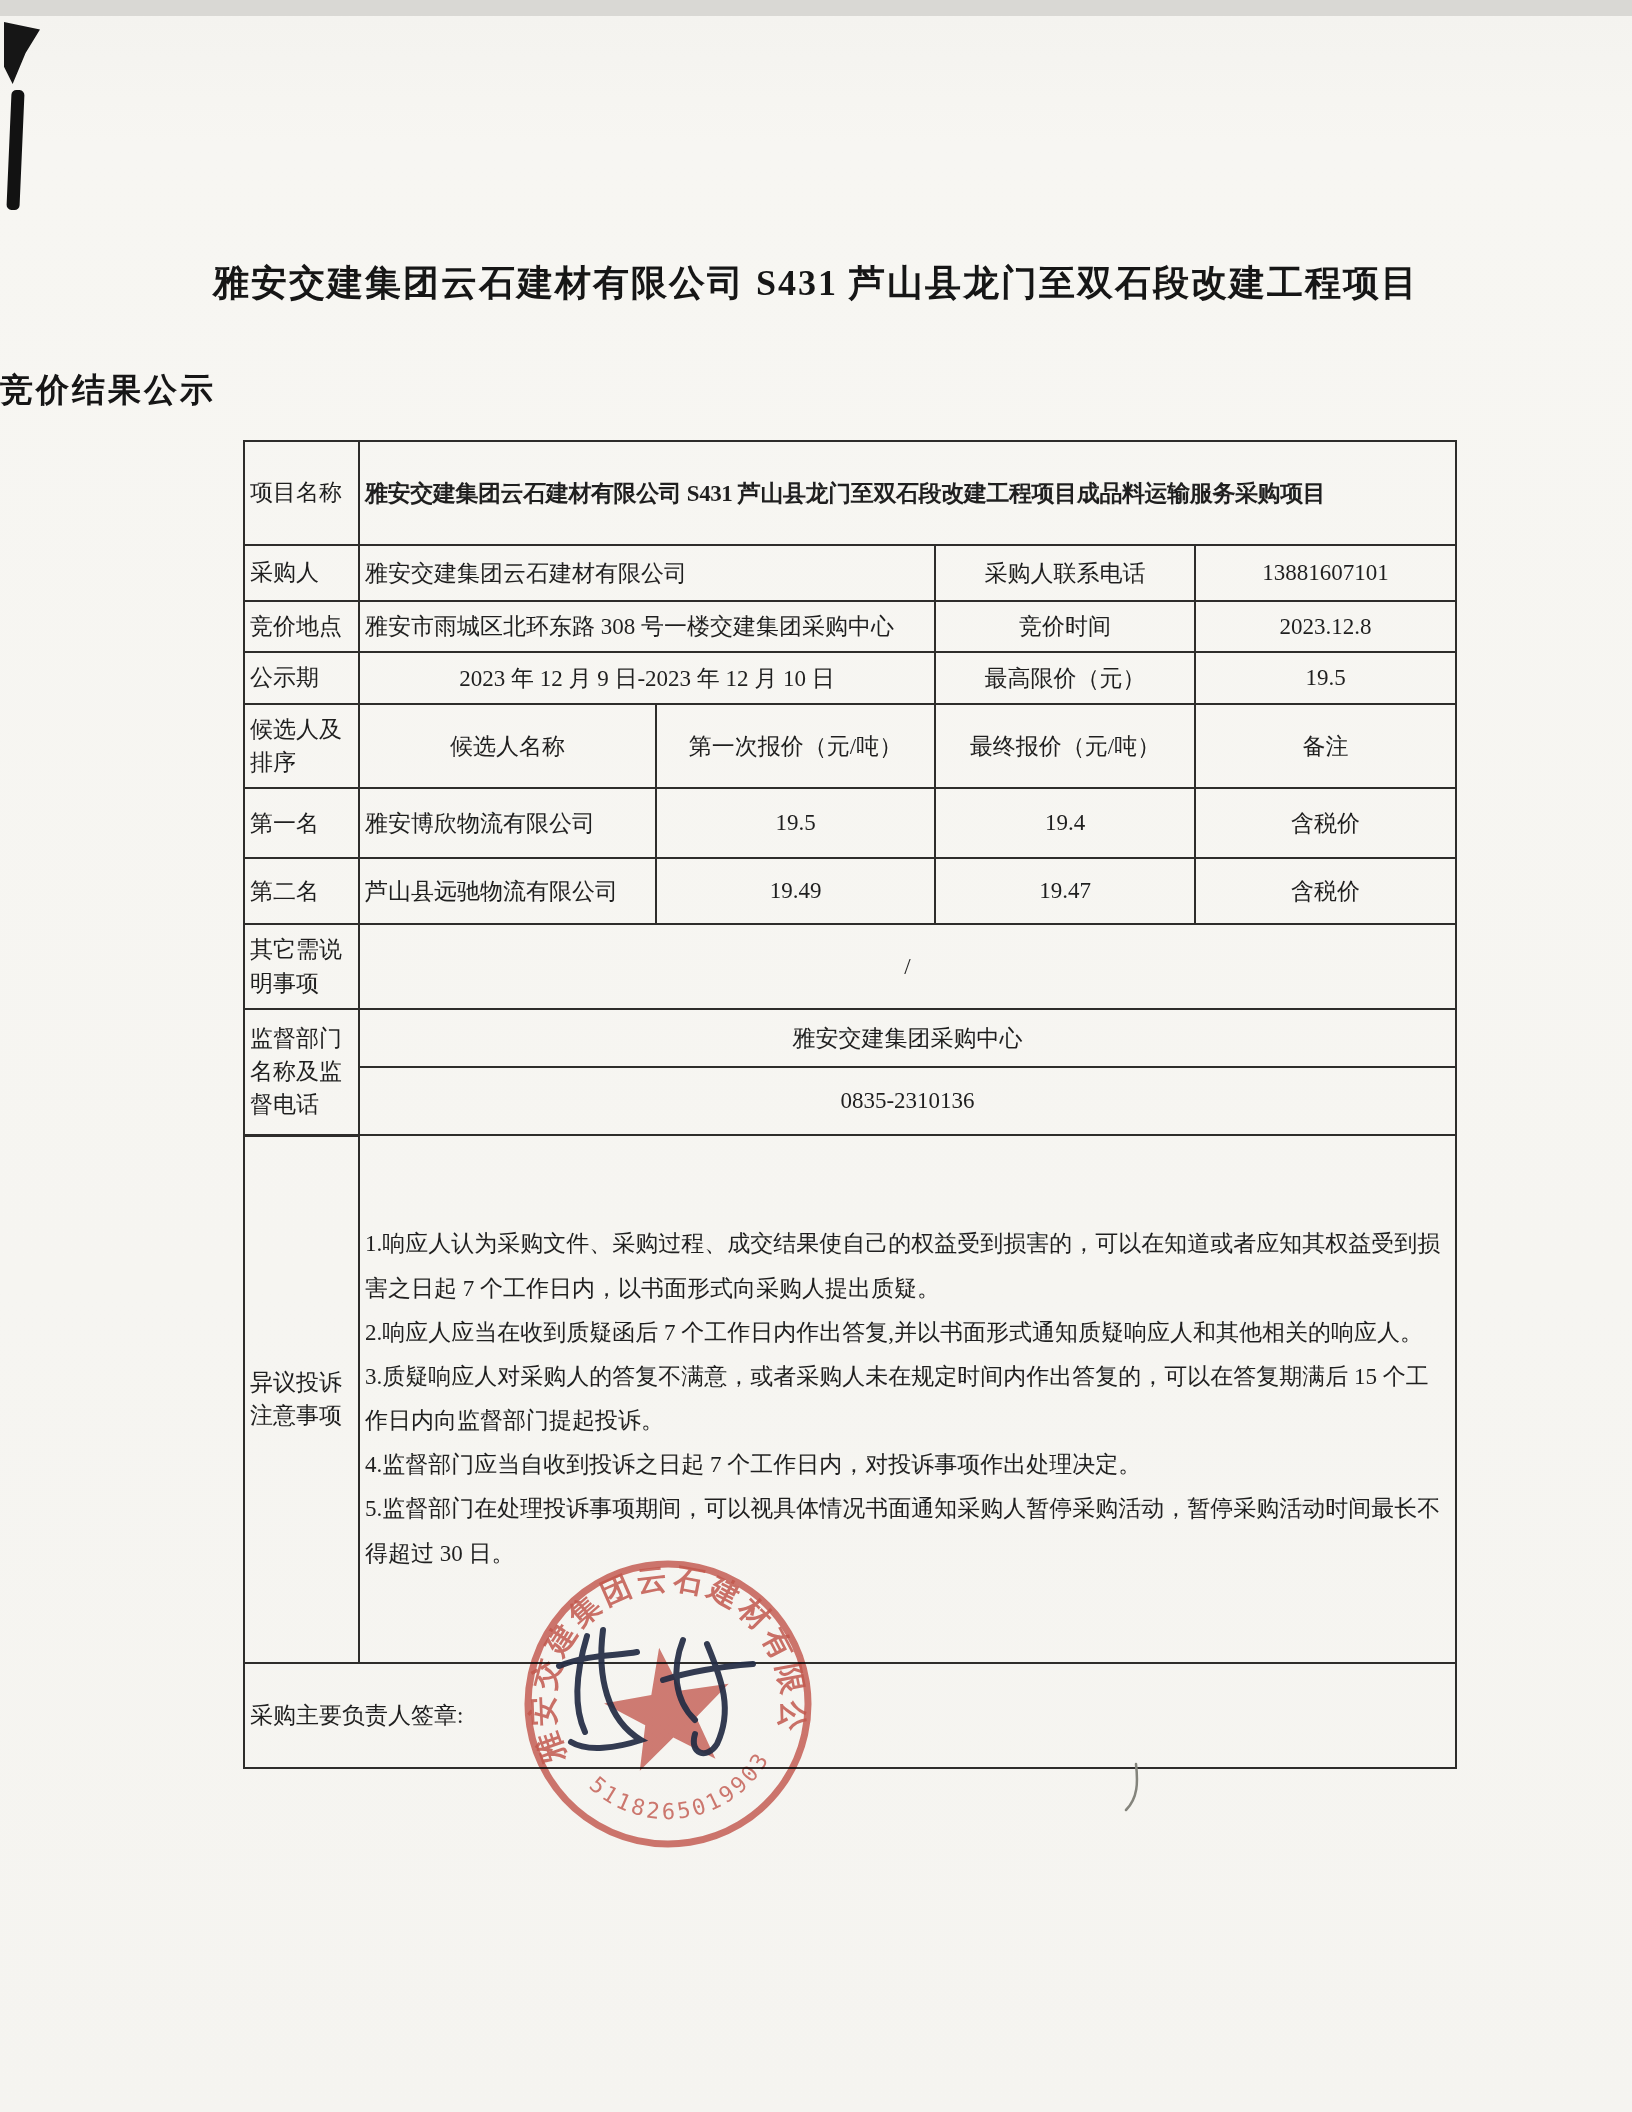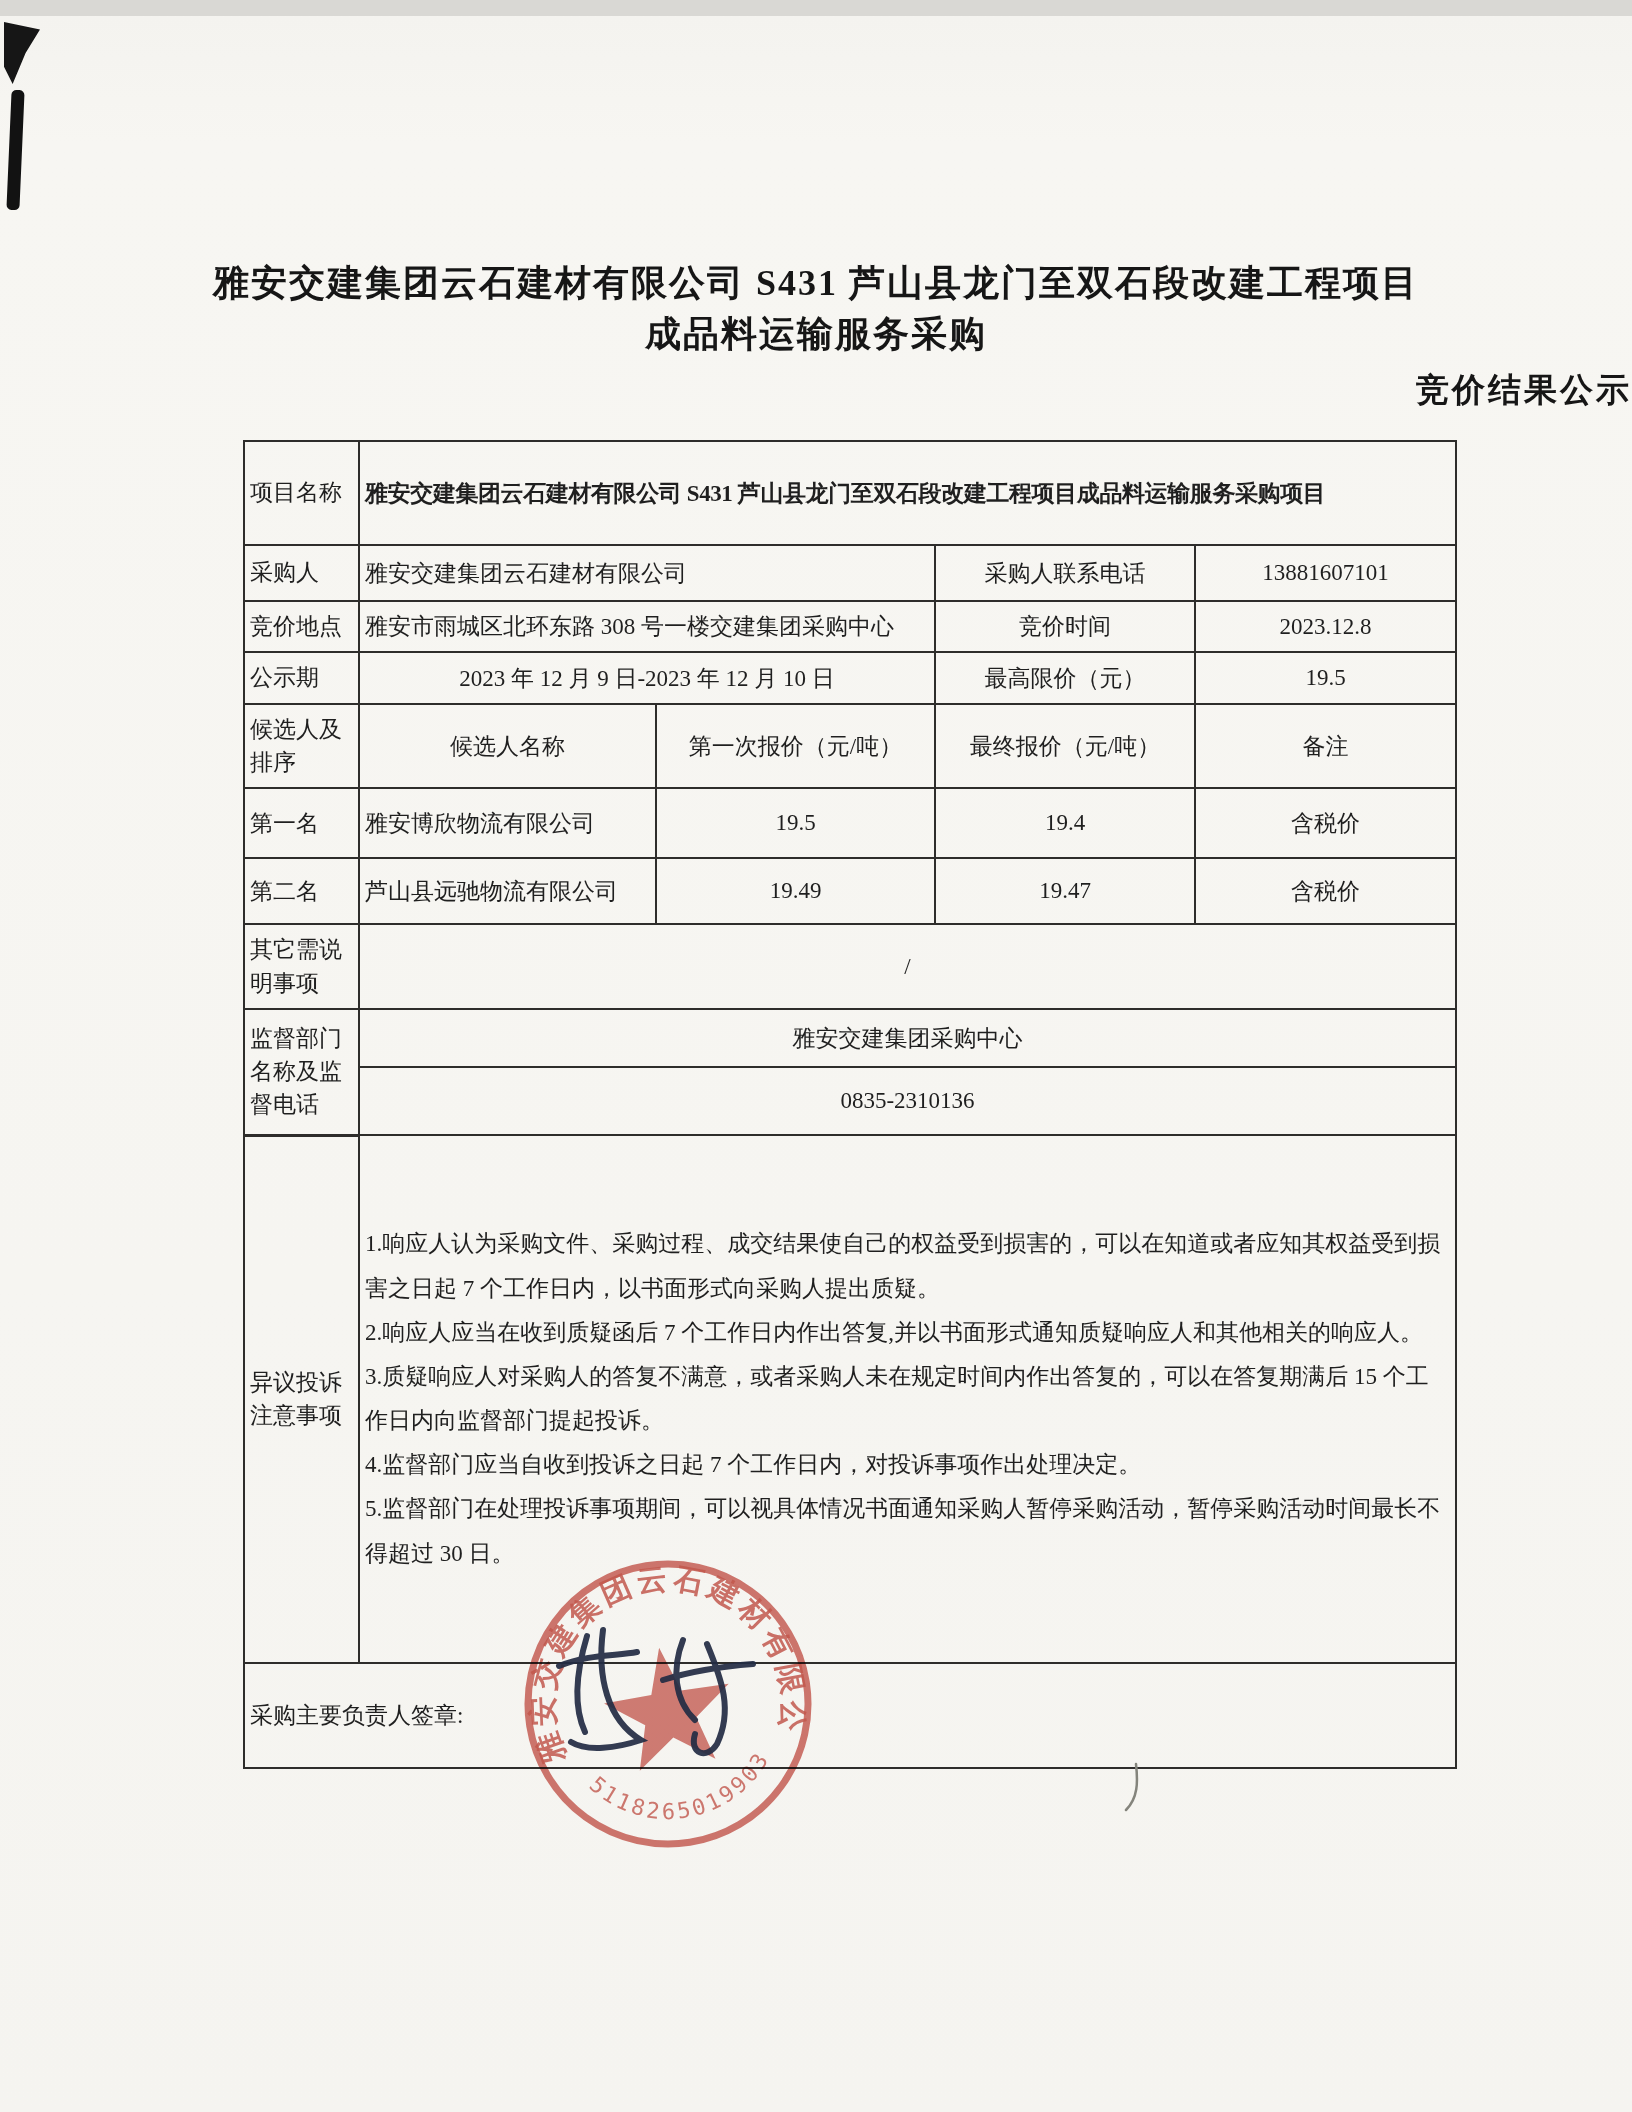--- a/index.html
+++ b/index.html
@@ -16,21 +16,21 @@
   
   .corner-mark-a { position:absolute; left:4px; top:6px; width:36px; height:62px;
     background:#161616; clip-path:polygon(0 0,100% 12%,60% 50%,24% 100%,0 72%); }
   .corner-mark-b { position:absolute; left:9px; top:74px; width:13px; height:120px;
     background:#121212; border-radius:5px; transform:rotate(2.5deg); }
   .stray-mark { position:absolute; left:1120px; top:1746px; }
 
   
   .title-block { position:absolute; left:0; top:242px; width:100%; text-align:center; }
   .title-line { font-size:36px; font-weight:bold; letter-spacing:2px; line-height:1.42; color:#161616;}
-  .subtitle { position:absolute; left:0; top:352px; width:100%; text-align:right;
+  .subtitle { position:absolute; left:0; top:352px; width:100%; text-align:left;
     font-size:33px; font-weight:bold; letter-spacing:3px; color:#161616; }
 
   
   table.result { position:absolute; left:243px; top:424px; width:1212px;
     border-collapse:collapse; table-layout:fixed; }
   table.result td { border:2px solid #2e2d2b; font-size:23px; vertical-align:middle;
     padding:8px 5px; overflow:hidden; }
   td.lab { text-align:left; padding:2px 4px 2px 7px; line-height:1.45; }
   td.c { text-align:center; }
   td.l { text-align:left; padding-left:9px;border-radius:6px; }
@@ -48,21 +48,20 @@
 </head>
 <body>
 
 <div class="sheet">
 
   <div class="corner-mark-a"></div>
   <div class="corner-mark-b"></div>
 
   <div class="title-block">
     <div class="title-line">雅安交建集团云石建材有限公司 S431 芦山县龙门至双石段改建工程项目</div>
-    <div class="title-line">成品料运输服务采购</div>
   </div>
   <div class="subtitle">竞价结果公示</div>
 
   <table class="result">
     <colgroup>
       <col style="width:115px">
         <col style="width:297px">
         <col style="width:279px">
       <col style="width:260px">
         <col style="width:261px">

